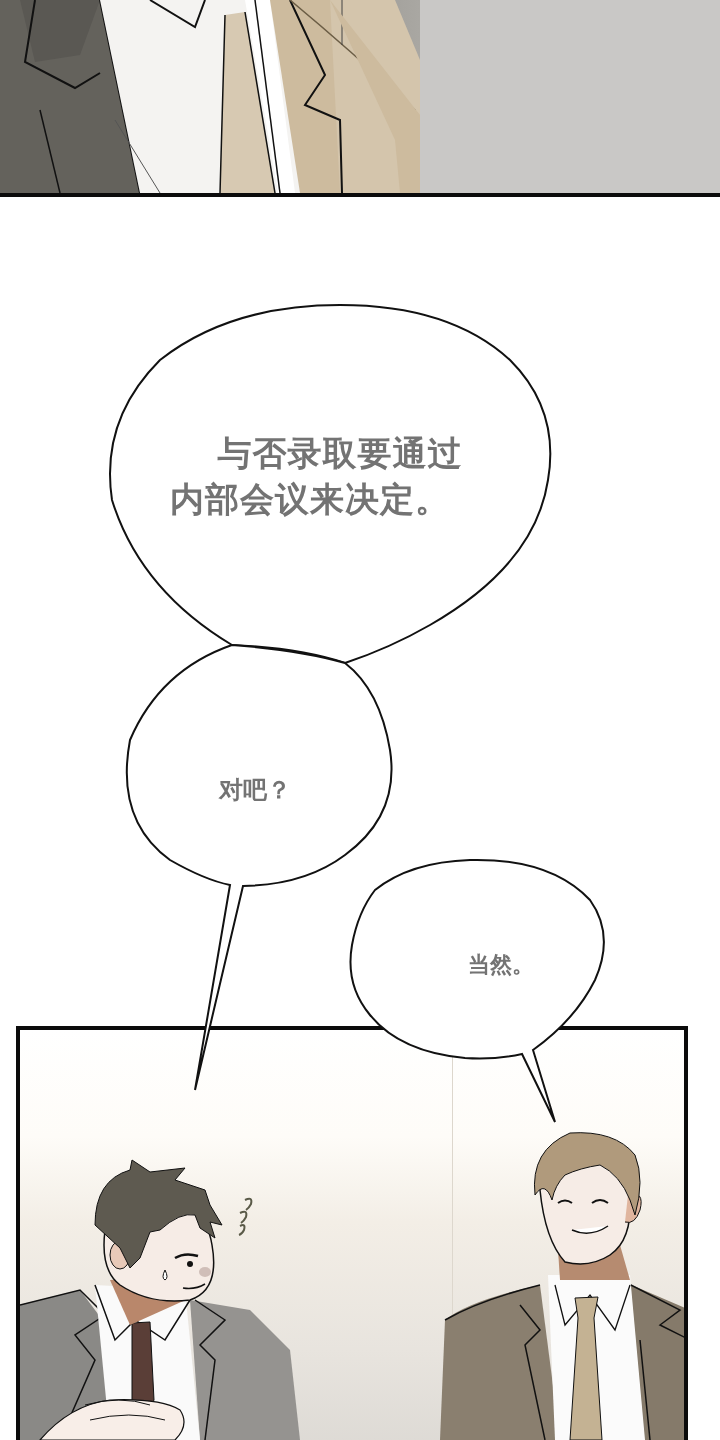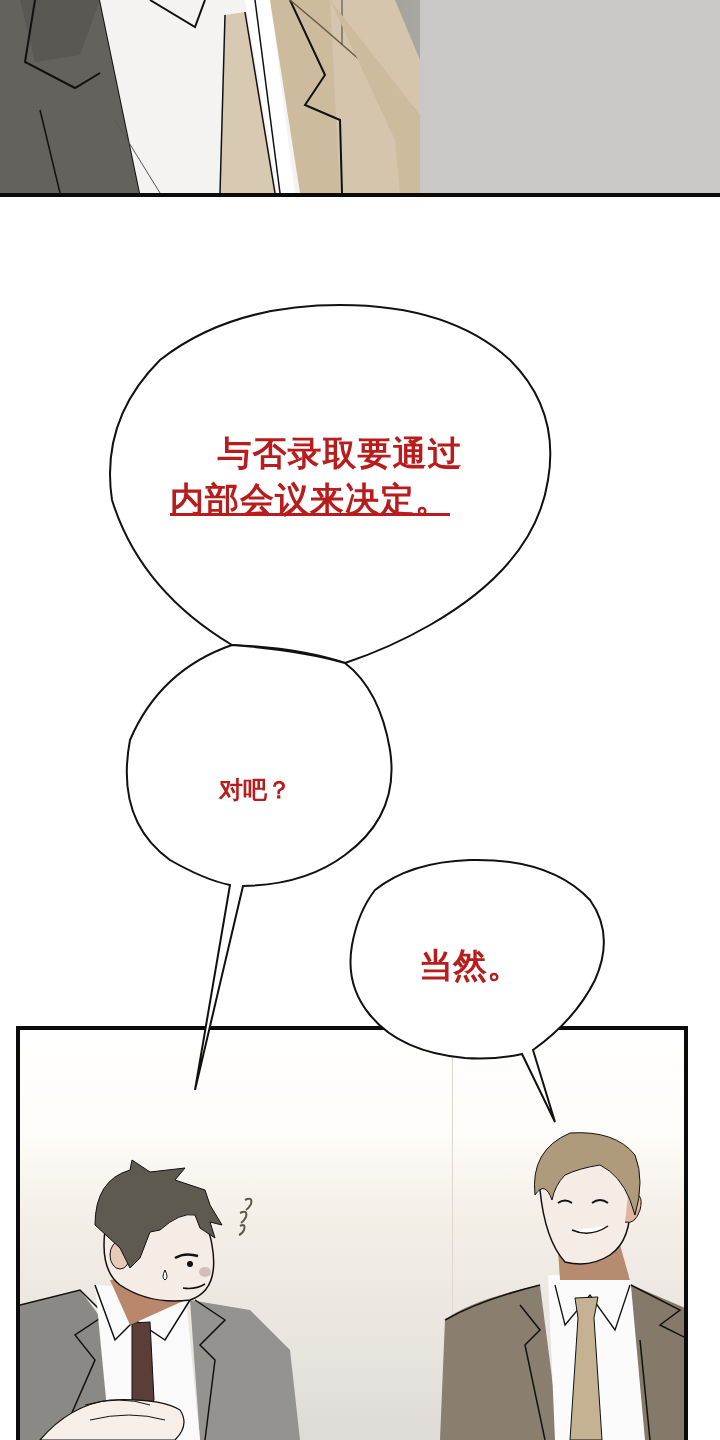--- a/index.html
+++ b/index.html
@@ -6,26 +6,26 @@
     body { width: 720px; height: 1440px; position: relative; overflow: hidden; font-family: "DejaVu Sans", sans-serif; }
 
     
     .panel-top { position: absolute; left: 0; top: 0; width: 720px; height: 193px; overflow: hidden;
       background: linear-gradient(90deg, #5f5e5a 0%, #6a6862 20%, #9c9a95 48%, #b8b6b1 70%, #c9c8c6 100%);
       border-bottom: 4px solid #0b0b0b; }
     .panel-top svg { position: absolute; left: 0; top: 0; }
 
     
     .bubbles { position: absolute; left: 0; top: 0; width: 720px; height: 1440px; pointer-events: none; z-index: 3; }
-    .bubble-text { position: absolute; color: #b91c1c; font-weight: bold; text-align: center; z-index: 4; white-space: nowrap; }
+    .bubble-text { position: absolute; color: #737373; font-weight: bold; text-align: center; z-index: 4; white-space: nowrap; }
     .t1 { left: 150px; top: 430px; width: 360px; font-size: 34px; line-height: 46px; letter-spacing: 1px; }
     .t1 .l1 { display:block; padding-left: 20px; }
-    .t1 .l2 { display:block; text-align:left; padding-left: 20px; text-decoration: underline; }
+    .t1 .l2 { display:block; text-align:left; padding-left: 20px; }
     .t2 { left: 195px; top: 770px; width: 120px; font-size: 24px; line-height: 40px; }
-    .t3 { left: 415px; top: 945px; width: 110px; font-size: 34px; line-height: 40px; }
+    .t3 { left: 446px; top: 945px; width: 110px; font-size: 22px; line-height: 40px; }
 
     
     .panel-bottom { position: absolute; left: 16px; top: 1026px; width: 672px; height: 430px;
       border: 4px solid #0b0b0b; border-bottom: none; box-sizing: border-box; overflow: hidden;
       background: linear-gradient(180deg, #ffffff 0%, #fefcf8 25%, #f3eee6 45%, #e8e4de 75%, #dcd9d4 100%); z-index: 1; }
     .panel-bottom svg { position: absolute; left: -20px; top: -1030px; }
     .divider { position: absolute; left: 432px; top: 0; width: 1px; height: 430px; background: #ddd7cd; }
   </style>
 </head>
 <body>

